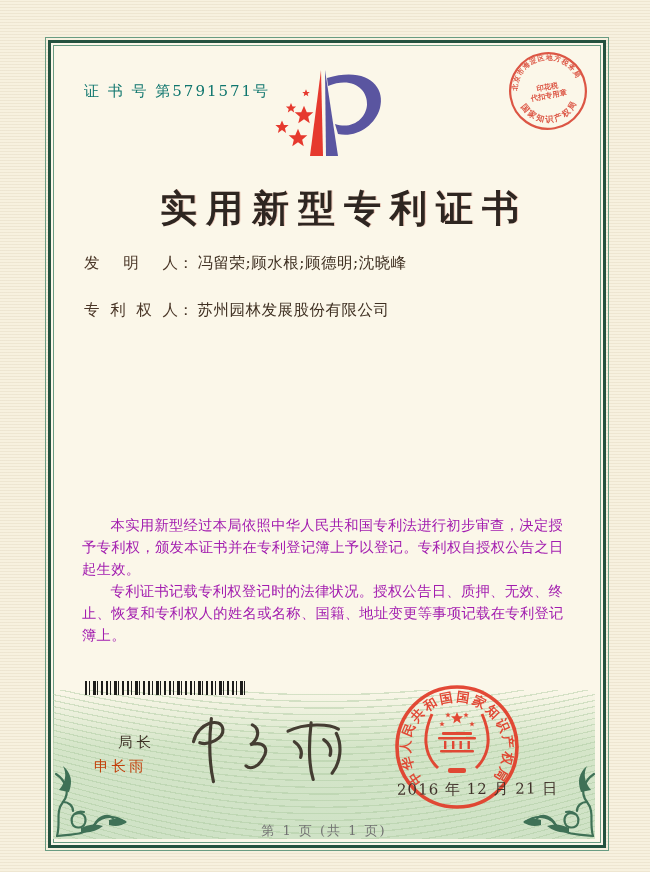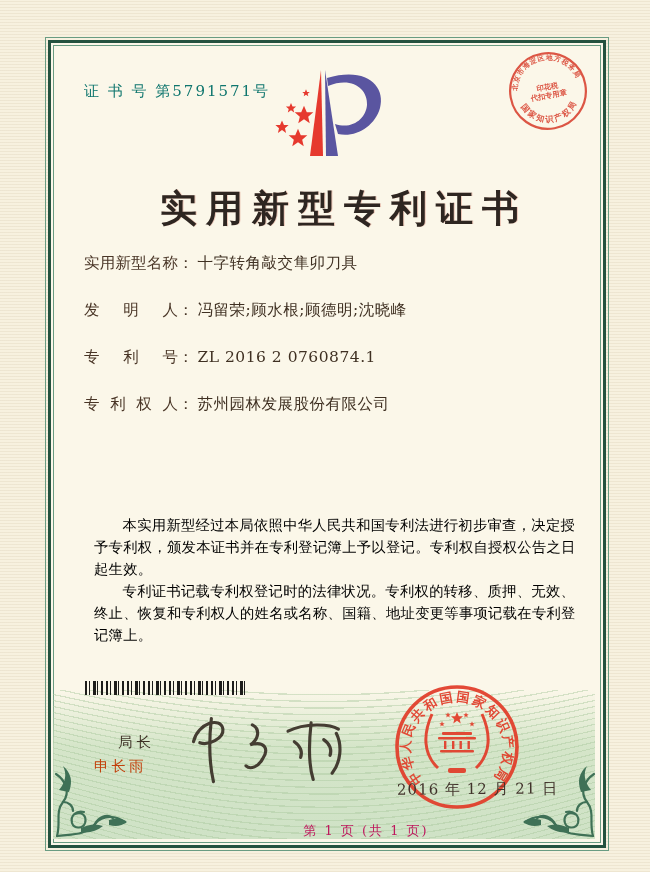--- a/index.html
+++ b/index.html
@@ -28,21 +28,21 @@
     position:absolute;left:52px;top:184px;width:552px;text-align:center;
     font-size:37px;font-weight:bold;letter-spacing:9px;color:#2e2621;
     text-shadow:1px 0 0 rgba(190,60,40,.25);
     margin-left:16px;
   }
   .fields{position:absolute;left:84px;top:253px;width:480px;font-size:15.5px;color:#463426;}
   .field-row{margin-bottom:26px;white-space:nowrap;}
   .f-label{display:inline-block;width:94px;text-align:justify;text-align-last:justify;color:#4a3627;}
   .f-colon{margin-right:4px;}
   .f-value{color:#3f3022;letter-spacing:.5px;}
-  .paras{position:absolute;left:94px;top:514px;width:494px;font-size:14.3px;line-height:22px;color:#000000;}
+  .paras{position:absolute;left:82px;top:514px;width:494px;font-size:14.3px;line-height:22px;color:#a21caf;}
   .paras p{margin:0;text-indent:2em;letter-spacing:.3px;}
   .barcode{
     position:absolute;left:85px;top:681px;width:163px;height:14px;
     background:repeating-linear-gradient(90deg,
       #1e1d1b 0 2px, transparent 2px 4px, #1e1d1b 4px 5px, transparent 5px 8px,
       #1e1d1b 8px 11px, transparent 11px 12px, #1e1d1b 12px 13px, transparent 13px 16px,
       #1e1d1b 16px 18px, transparent 18px 21px);
   }
   .band{
     position:absolute;left:53px;top:690px;width:542px;height:149px;
@@ -57,21 +57,21 @@
   .signature{position:absolute;left:183px;top:710px;width:168px;height:76px;}
   .flourish{position:absolute;width:96px;height:84px;}
   .flourish.left{left:51px;top:758px;}
   .flourish.right{left:503px;top:758px;transform:scaleX(-1);}
   .seal{position:absolute;left:392px;top:682px;width:130px;height:130px;opacity:.92;}
   .seal-date{
     position:absolute;left:397px;top:780px;font-size:15px;letter-spacing:1px;
     color:#41332b;transform:rotate(-.5deg);z-index:5;
   }
   .stamp{position:absolute;left:505px;top:48px;width:86px;height:86px;transform:rotate(-10deg);opacity:.88;}
-  .footer{position:absolute;left:48px;top:822px;width:552px;text-align:center;font-size:13px;letter-spacing:2px;color:#be185d;z-index:4;padding-left:42px;}
+  .footer{position:absolute;left:48px;top:822px;width:552px;text-align:center;font-size:13px;letter-spacing:2px;color:#737373;z-index:4;}
   svg{display:block;}
 </style>
 </head>
 <body>
 
 <div class="page">
   <div class="frame"></div>
 
   <div class="band"></div>
 
@@ -105,36 +105,30 @@
     <text x="50" y="58" text-anchor="middle" font-size="8.5" fill="#d8402f" font-weight="bold">代扣专用章</text>
     <text font-size="9.5" fill="#d8402f" letter-spacing="2" font-weight="bold">
       <textPath href="#arcBottom">国家知识产权局</textPath>
     </text>
   </svg>
 
   <div class="title">实用新型专利证书</div>
 
   <div class="fields">
     <div class="field-row">
-      <span class="f-label">实用新型名称</span><span class="f-colon">：</span><span class="f-value">十字转角敲交隼卯刀具</span>
-    </div>
-    <div class="field-row">
       <span class="f-label">发明人</span><span class="f-colon">：</span><span class="f-value">冯留荣;顾水根;顾德明;沈晓峰</span>
-    </div>
-    <div class="field-row">
-      <span class="f-label">专利号</span><span class="f-colon">：</span><span class="f-value">ZL 2016 2 0760874.1</span>
     </div>
     <div class="field-row">
       <span class="f-label">专利权人</span><span class="f-colon">：</span><span class="f-value">苏州园林发展股份有限公司</span>
     </div>
   </div>
 
   <div class="paras">
     <p>本实用新型经过本局依照中华人民共和国专利法进行初步审查，决定授予专利权，颁发本证书并在专利登记簿上予以登记。专利权自授权公告之日起生效。</p>
-    <p>专利证书记载专利权登记时的法律状况。专利权的转移、质押、无效、终止、恢复和专利权人的姓名或名称、国籍、地址变更等事项记载在专利登记簿上。</p>
+    <p>专利证书记载专利权登记时的法律状况。授权公告日、质押、无效、终止、恢复和专利权人的姓名或名称、国籍、地址变更等事项记载在专利登记簿上。</p>
   </div>
 
   <div class="barcode"></div>
 
   <svg class="flourish left" viewBox="0 0 96 84">
     <g fill="none" stroke="#3f7156" stroke-width="2.2" stroke-linecap="round">
       <path d="M6,78 C10,64 4,54 12,44 C20,34 14,22 5,16"></path>
       <path d="M6,78 C20,76 34,78 44,66 C52,56 66,58 74,64"></path>
       <path d="M24,56 c7,-3 12,2 10,9 c-2,6 -11,6 -13,0 c-2,-8 5,-13 12,-11"></path>
       <path d="M44,66 c4,-8 12,-10 18,-6"></path>

